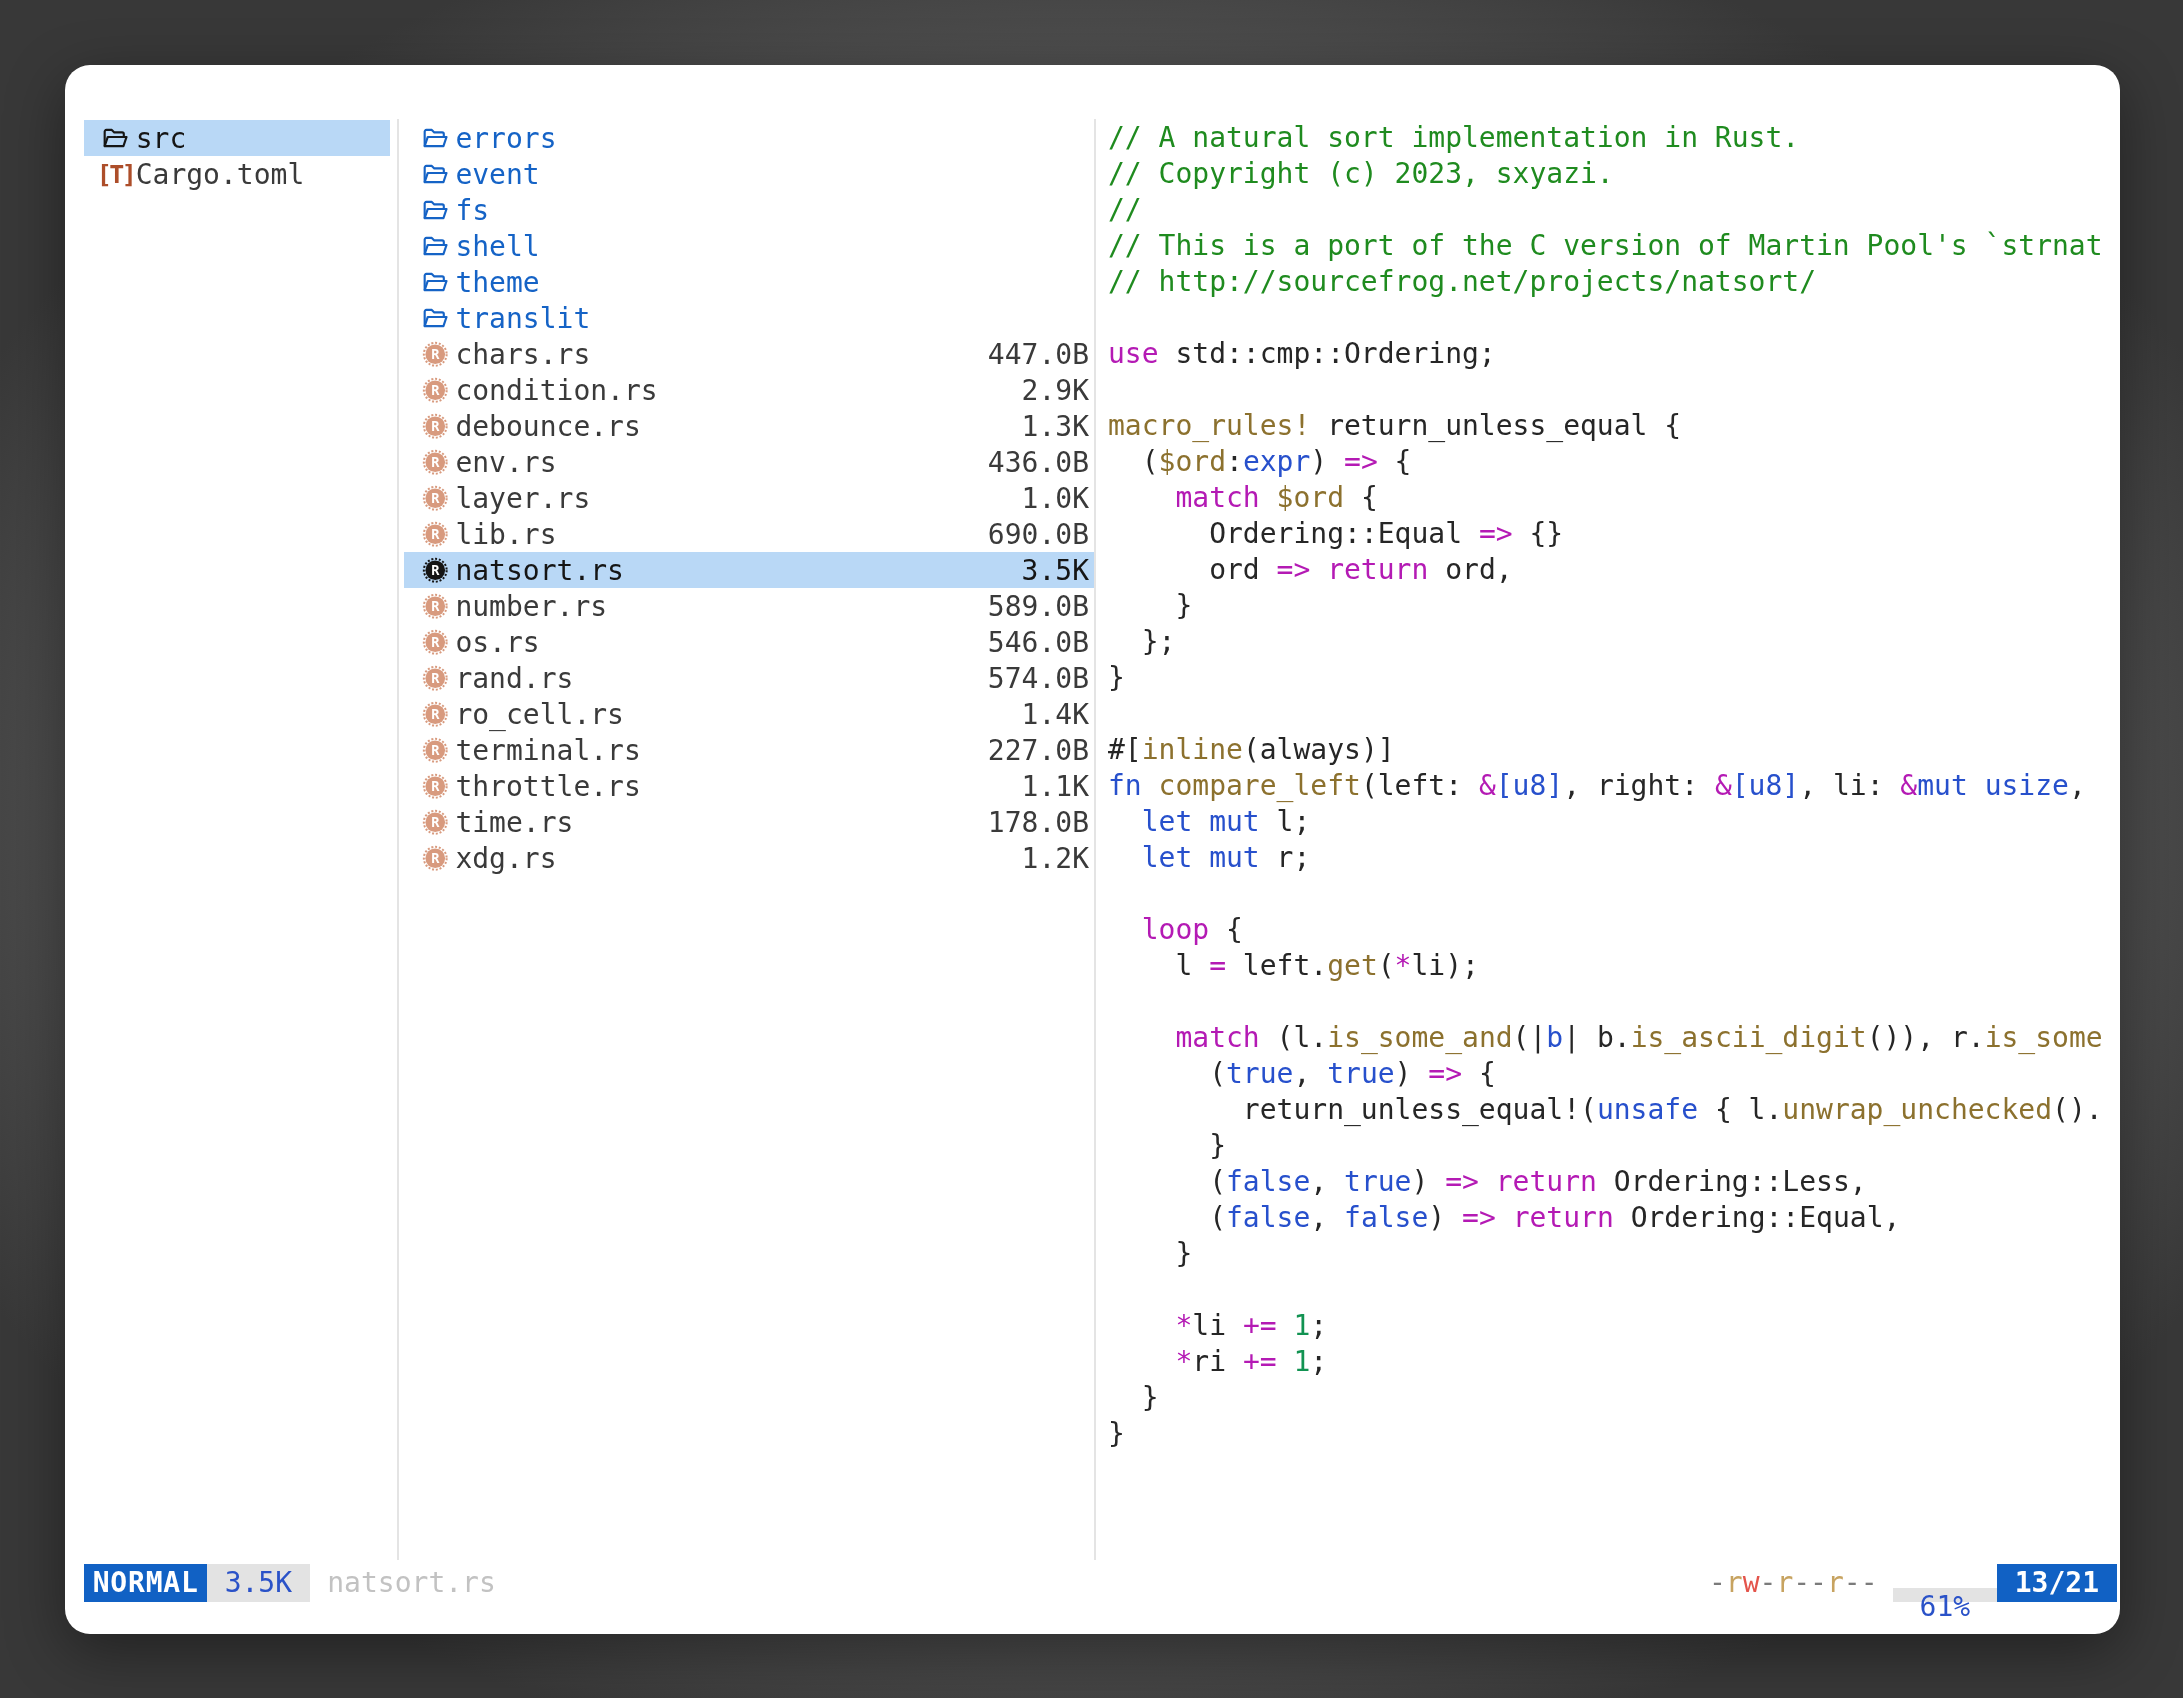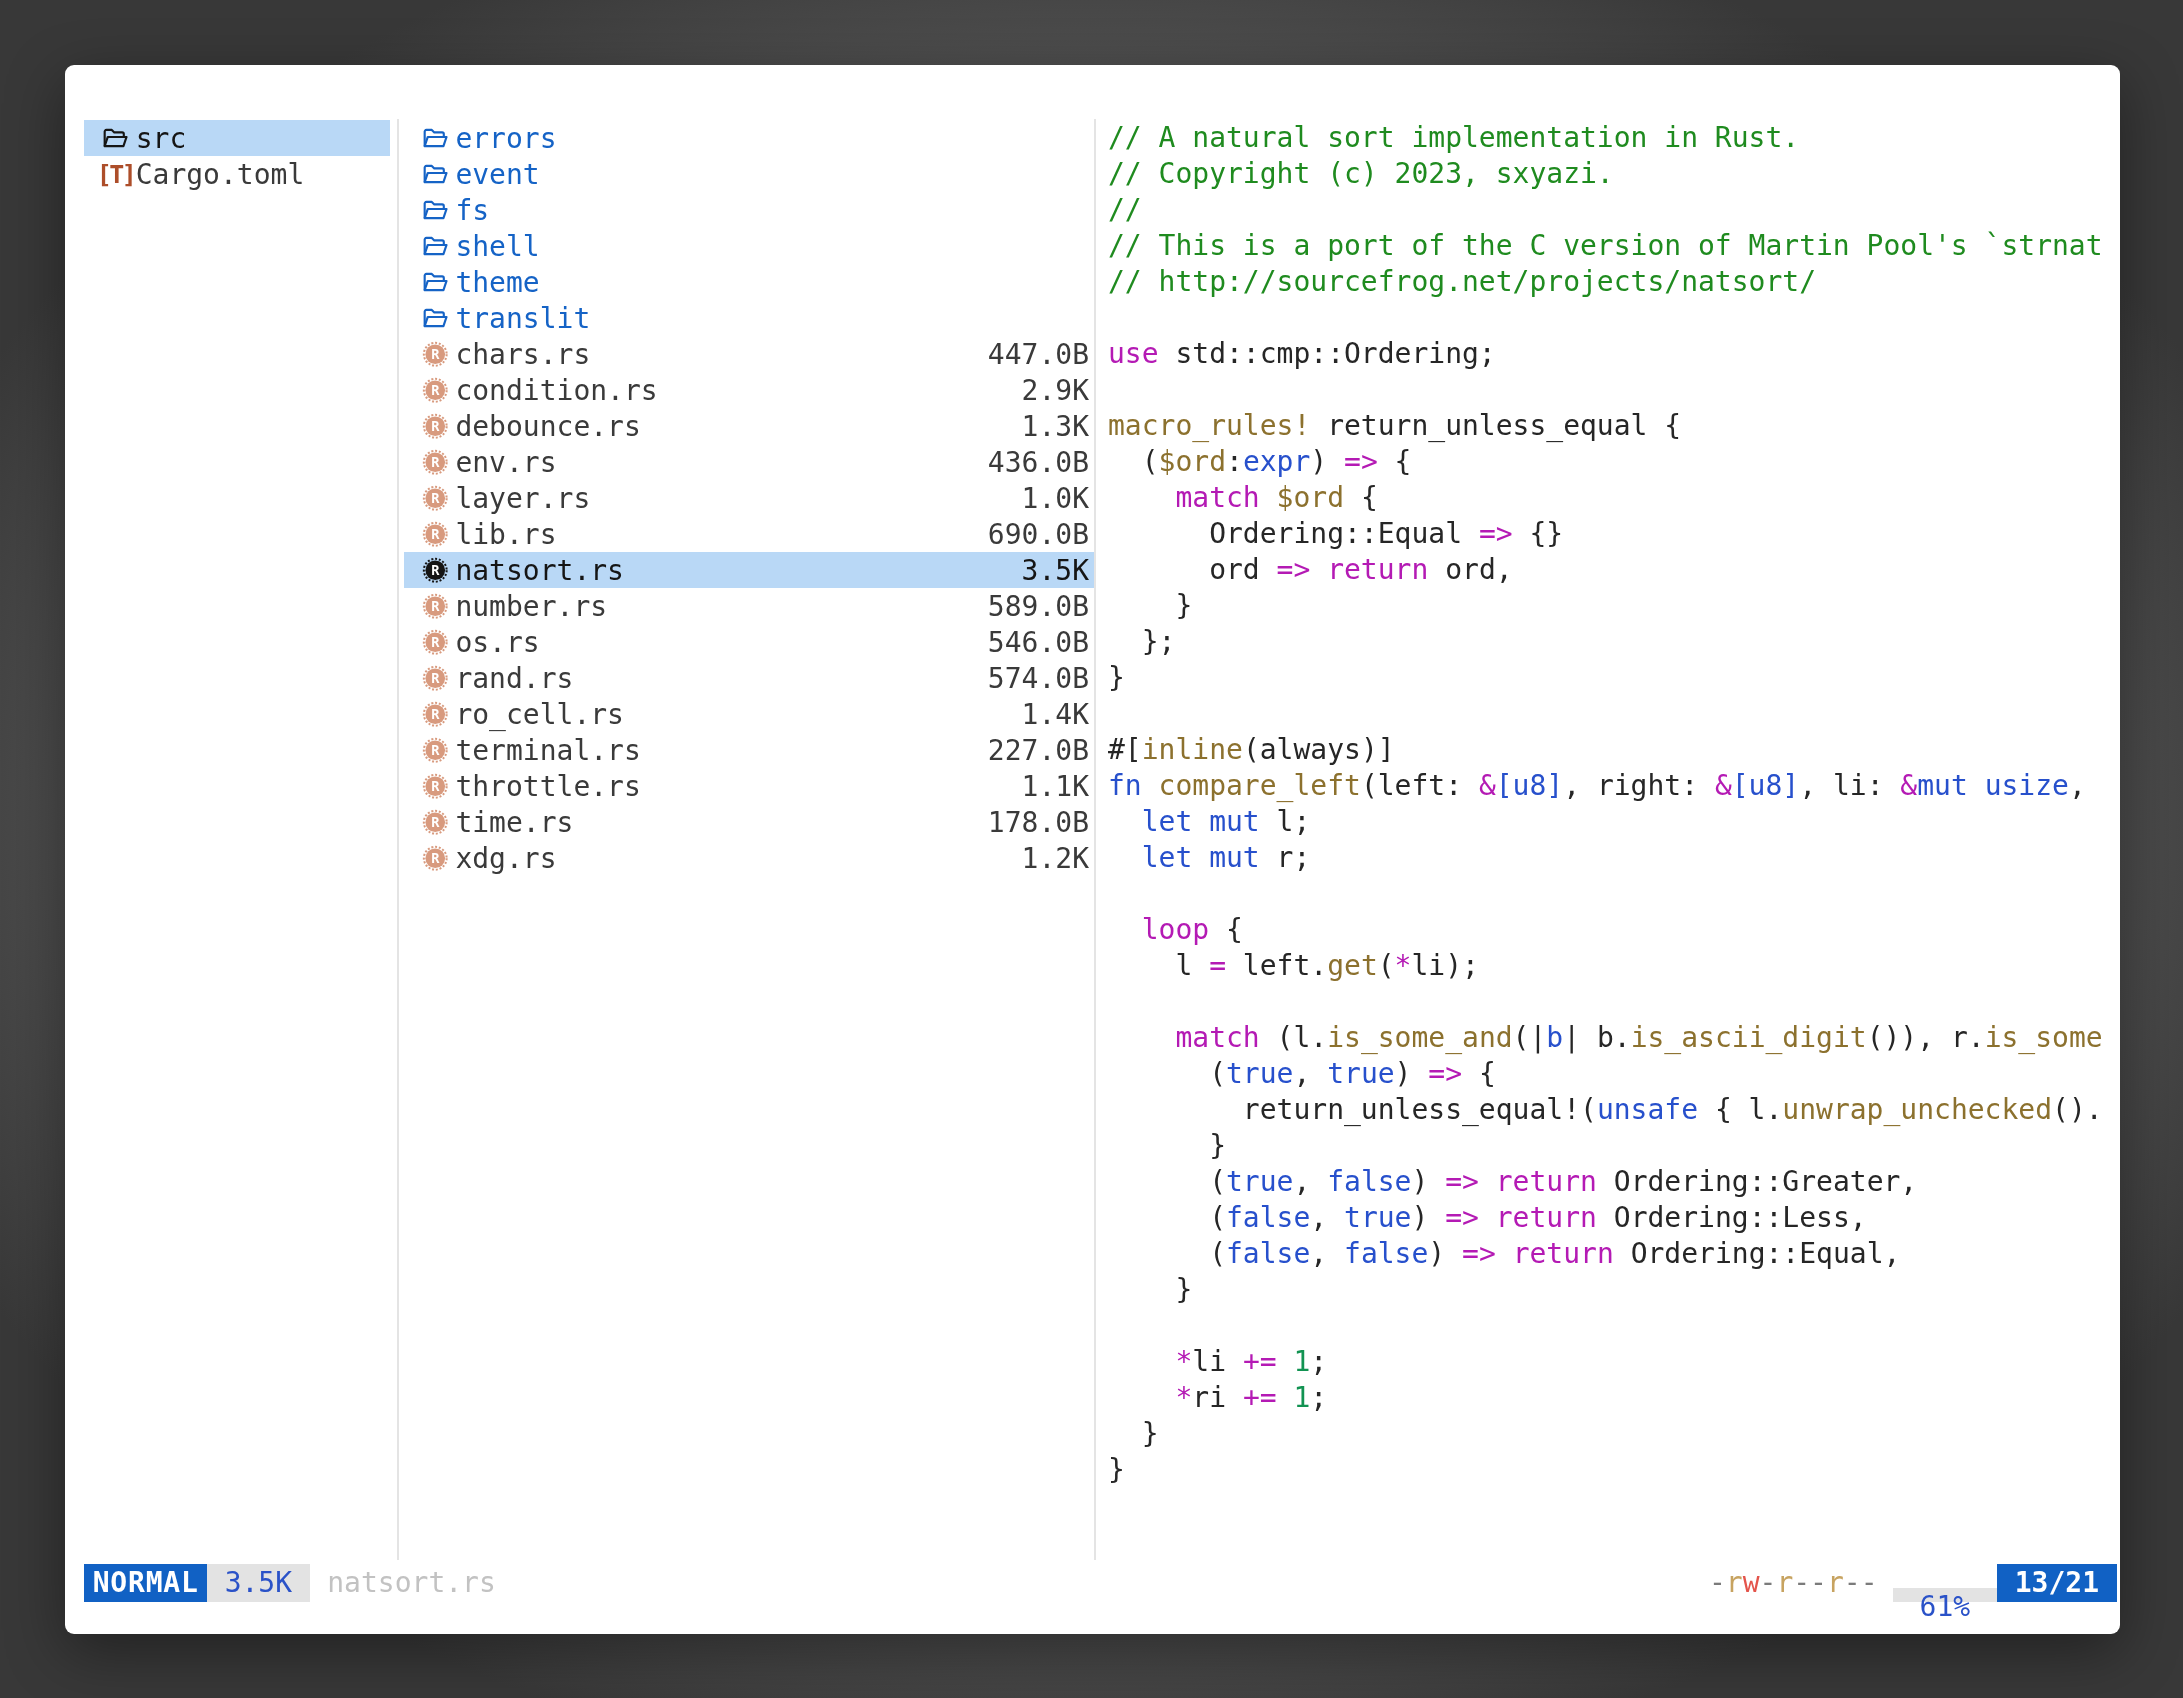--- a/index.html
+++ b/index.html
@@ -3,21 +3,21 @@
 <meta charset="utf-8">
 <style>
   html,body{margin:0;padding:0;}
   body{
     width:2183px;height:1698px;position:relative;overflow:hidden;
     background:radial-gradient(1259px 965px at 50% 49%, #a2a2a2 0%, #818181 38%, #565656 72%, #383838 100%);
     font-family:"DejaVu Sans Mono", monospace;
   }
   .window{
     position:absolute;left:65px;top:65px;width:2055px;height:1569px;
-    background:#ffffff;border-radius:9px;overflow:hidden;
+    background:#ffffff;border-radius:25px;overflow:hidden;
     box-shadow:0 17px 59px rgba(0,0,0,.40);
   }
   .divider{position:absolute;top:54px;bottom:74px;width:1.7px;background:#e4e4e4;}
   #divider-1{left:332px;}
   #divider-2{left:1029px;}
   .pane{position:absolute;top:55px;}
   #parent-pane{left:19.3px;width:306px;}
   #current-pane{left:339px;width:690px;}
   #preview-pane{left:1043px;right:12px;bottom:76px;overflow:hidden;}
   .row{
@@ -326,21 +326,20 @@
       <div class="cl"><span class="s-t">  </span><span class="s-b">let</span><span class="s-t"> </span><span class="s-b">mut</span><span class="s-t"> l;</span></div>
       <div class="cl"><span class="s-t">  </span><span class="s-b">let</span><span class="s-t"> </span><span class="s-b">mut</span><span class="s-t"> r;</span></div>
       <div class="cl">&nbsp;</div>
       <div class="cl"><span class="s-t">  </span><span class="s-k">loop</span><span class="s-t"> {</span></div>
       <div class="cl"><span class="s-t">    l </span><span class="s-k">=</span><span class="s-t"> left.</span><span class="s-f">get</span><span class="s-t">(</span><span class="s-k">*</span><span class="s-t">li);</span></div>
       <div class="cl">&nbsp;</div>
       <div class="cl"><span class="s-t">    </span><span class="s-k">match</span><span class="s-t"> (l.</span><span class="s-f">is_some_and</span><span class="s-t">(|</span><span class="s-b">b</span><span class="s-t">| b.</span><span class="s-f">is_ascii_digit</span><span class="s-t">()), r.</span><span class="s-f">is_some</span></div>
       <div class="cl"><span class="s-t">      (</span><span class="s-b">true</span><span class="s-t">, </span><span class="s-b">true</span><span class="s-t">) </span><span class="s-k">=&gt;</span><span class="s-t"> {</span></div>
       <div class="cl"><span class="s-t">        return_unless_equal!(</span><span class="s-b">unsafe</span><span class="s-t"> { l.</span><span class="s-f">unwrap_unchecked</span><span class="s-t">().</span></div>
       <div class="cl"><span class="s-t">      }</span></div>
-      <div class="cl"><span class="s-t">      (</span><span class="s-b">true</span><span class="s-t">, </span><span class="s-b">false</span><span class="s-t">) </span><span class="s-k">=&gt;</span><span class="s-t"> </span><span class="s-k">return</span><span class="s-t"> Ordering::Greater,</span></div>
       <div class="cl"><span class="s-t">      (</span><span class="s-b">false</span><span class="s-t">, </span><span class="s-b">true</span><span class="s-t">) </span><span class="s-k">=&gt;</span><span class="s-t"> </span><span class="s-k">return</span><span class="s-t"> Ordering::Less,</span></div>
       <div class="cl"><span class="s-t">      (</span><span class="s-b">false</span><span class="s-t">, </span><span class="s-b">false</span><span class="s-t">) </span><span class="s-k">=&gt;</span><span class="s-t"> </span><span class="s-k">return</span><span class="s-t"> Ordering::Equal,</span></div>
       <div class="cl"><span class="s-t">    }</span></div>
       <div class="cl">&nbsp;</div>
       <div class="cl"><span class="s-t">    </span><span class="s-k">*</span><span class="s-t">li </span><span class="s-k">+=</span><span class="s-t"> </span><span class="s-n">1</span><span class="s-t">;</span></div>
       <div class="cl"><span class="s-t">    </span><span class="s-k">*</span><span class="s-t">ri </span><span class="s-k">+=</span><span class="s-t"> </span><span class="s-n">1</span><span class="s-t">;</span></div>
       <div class="cl"><span class="s-t">  }</span></div>
       <div class="cl"><span class="s-t">}</span></div>
     </div>
 

